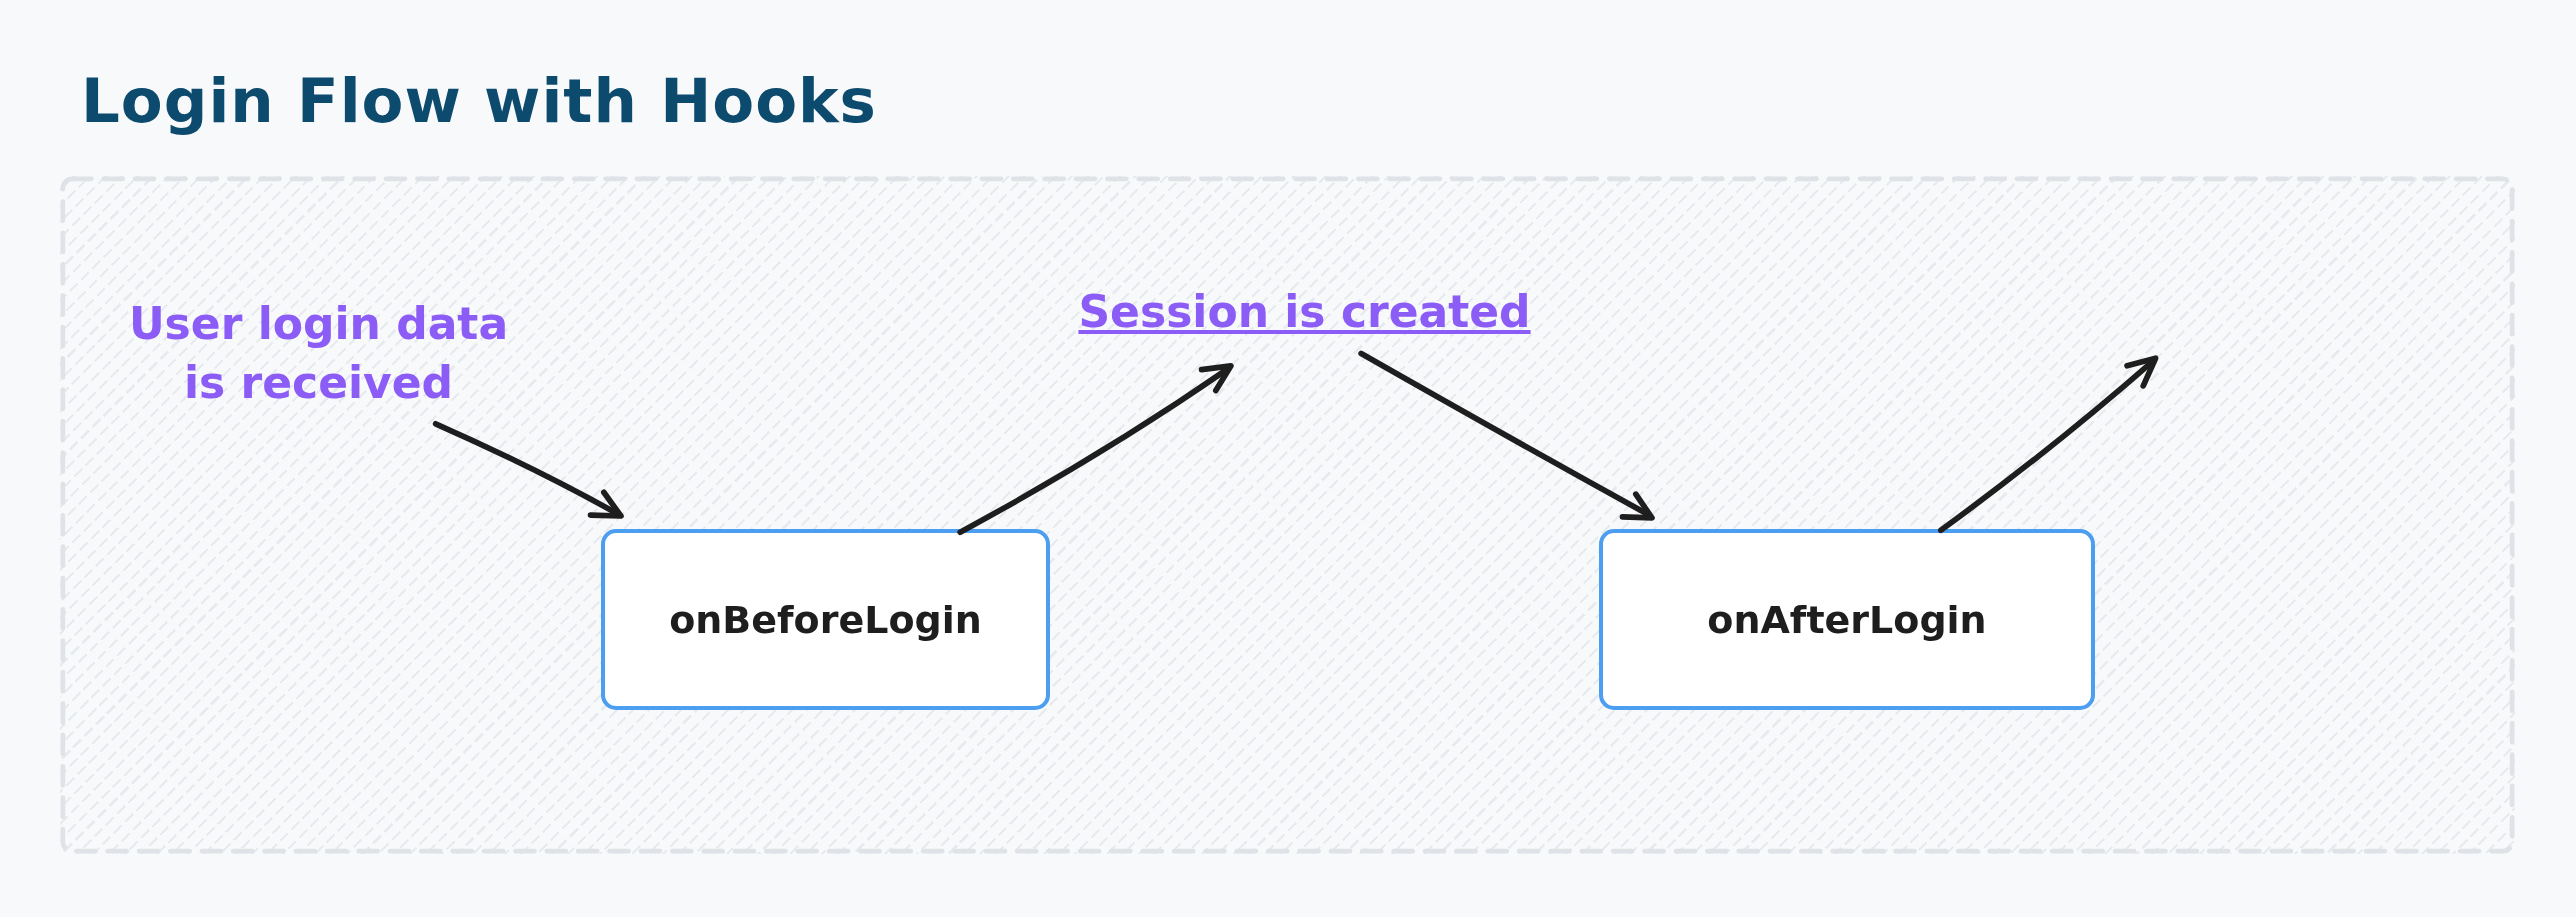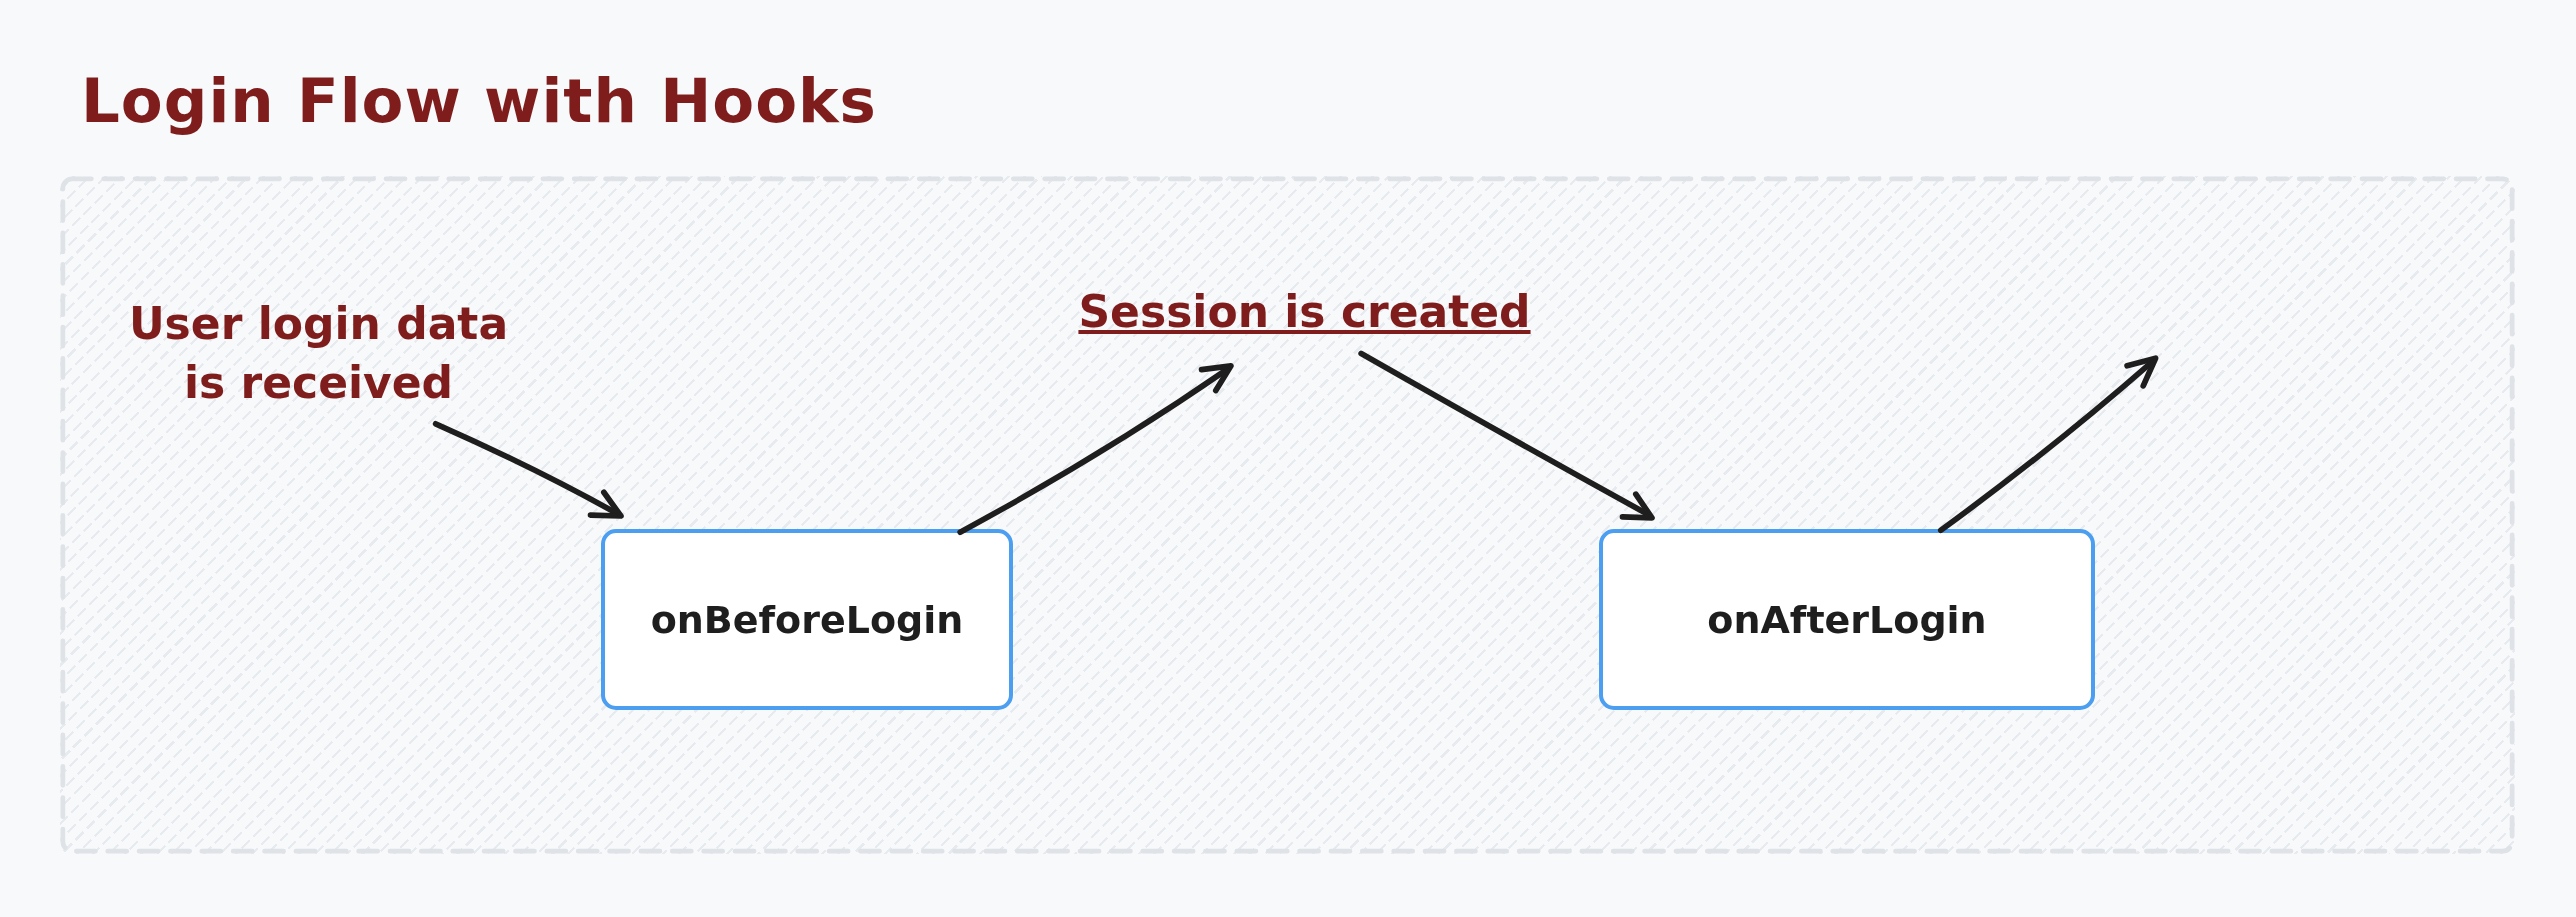--- a/index.html
+++ b/index.html
@@ -16,21 +16,21 @@
     color: #1e1e1e;
     overflow: hidden;
   }
   .diagram-title {
     position: absolute;
     left: 81px;
     top: 65px;
     font-size: 61px;
     font-weight: 700;
     letter-spacing: 1px;
-    color: #7f1d1d;
+    color: #0c4a6e;
     white-space: nowrap;
   }
   .flow-container {
     position: absolute;
     left: 60px;
     top: 176px;
     width: 2455px;
     height: 678px;
     box-sizing: border-box;
     border-radius: 9.5px;
@@ -52,30 +52,30 @@
     background: #ffffff;
     border: 4.8px solid #4b9ef0;
     border-radius: 15px;
     display: flex;
     align-items: center;
     justify-content: center;
     font-size: 38px;
     font-weight: 700;
     color: #1e1e1e;
   }
-  .node-before { left: 601px; top: 529px; width: 412px; height: 181px; }
+  .node-before { left: 601px; top: 529px; width: 449px; height: 181px; }
   .node-after  { left: 1599px; top: 529px; width: 496px; height: 181px; }
   .flow-label {
     position: absolute;
     font-size: 44px;
     font-weight: 700;
     line-height: 1.33;
     text-align: center;
     white-space: pre-line;
-    color: #7f1d1d;
+    color: #8b5cf6;
   }
   .label-user-login   { left: 100px;  top: 295px; width: 437px; }
   .label-session      { left: 1067px; top: 283px; width: 475px; text-decoration: underline; }
   .label-logged-in    { left: 1977px; top: 270px; width: 475px; }
   .arrows-layer {
     position: absolute;
     left: 0; top: 0;
     width: 2576px;
     height: 917px;
     pointer-events: none;

